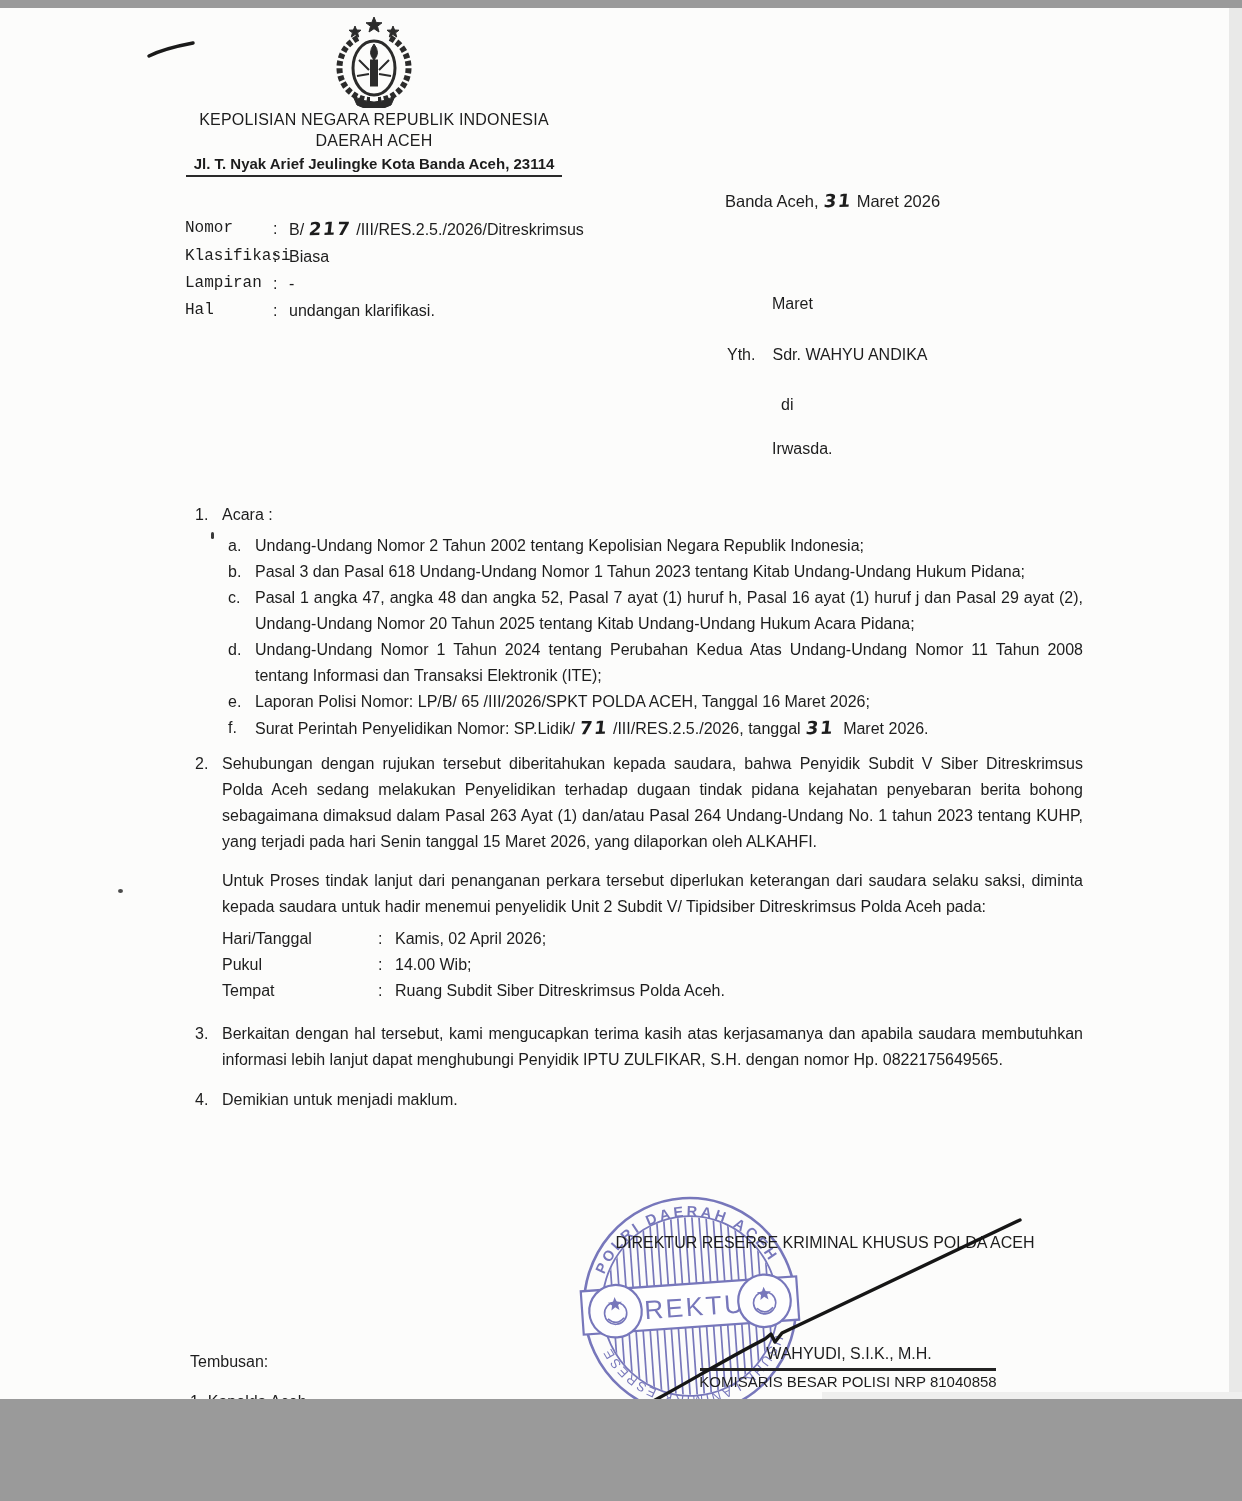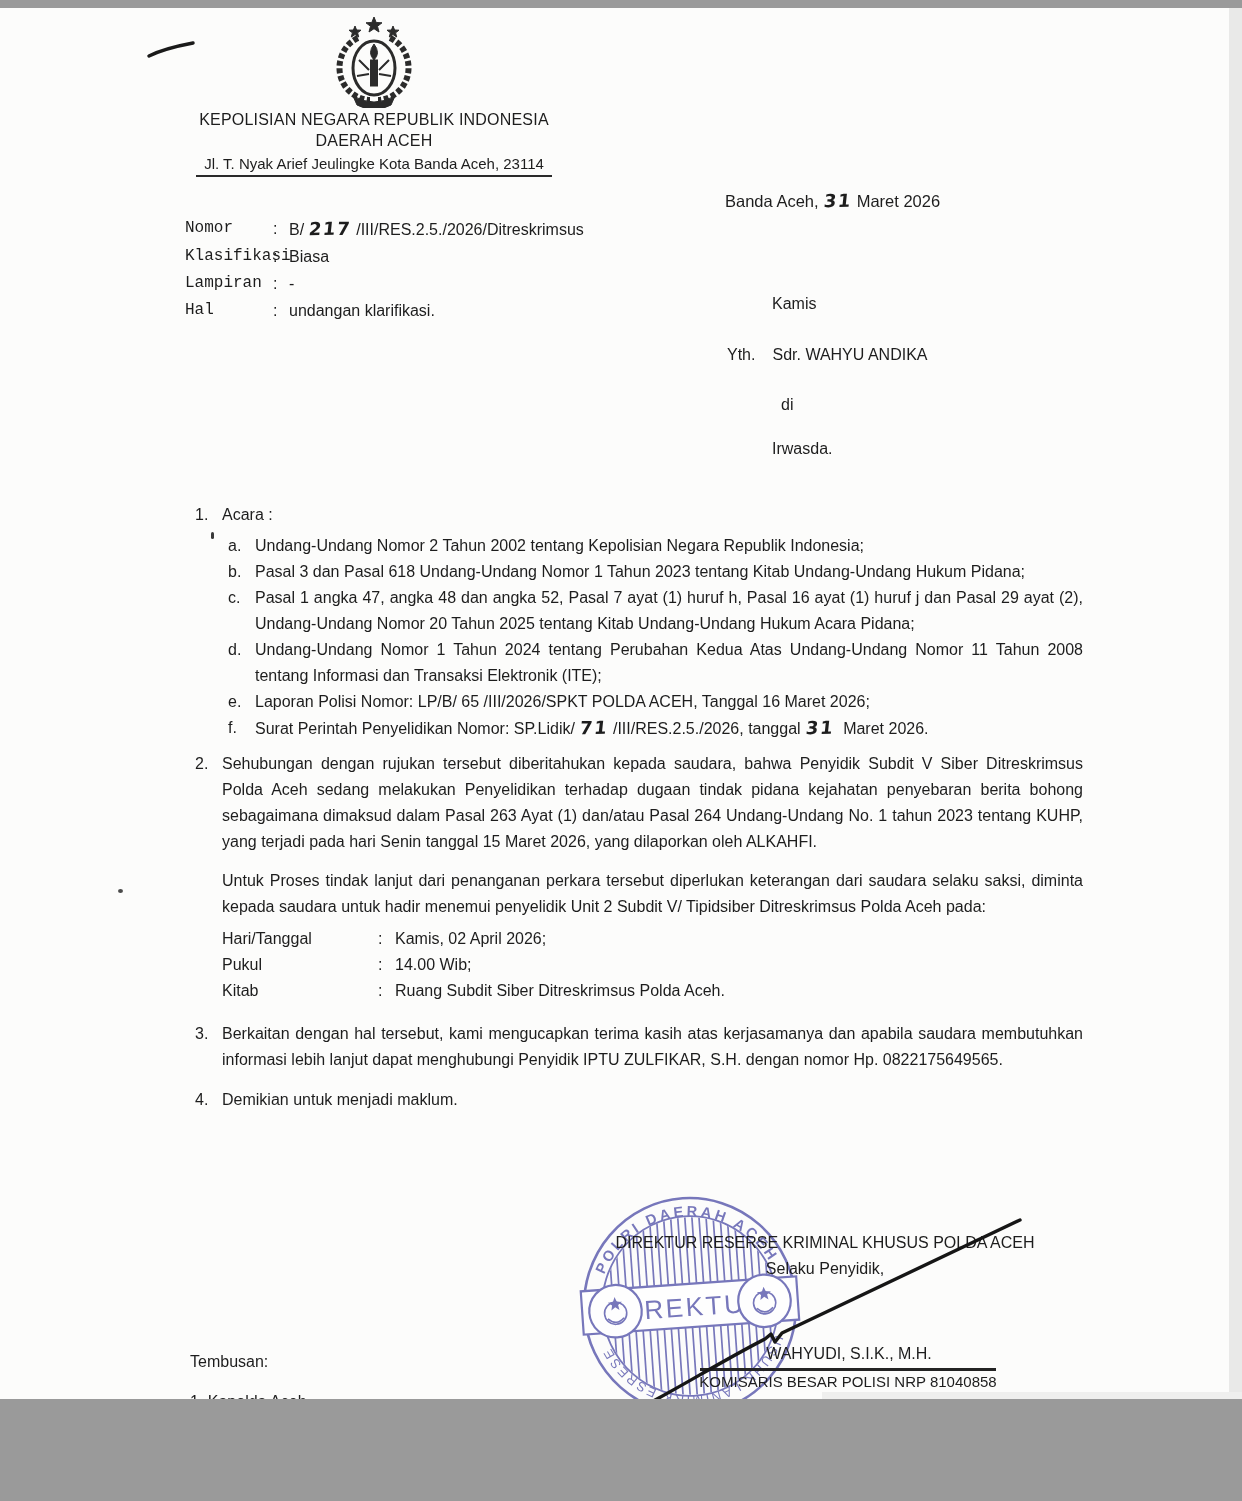--- a/index.html
+++ b/index.html
@@ -6,21 +6,21 @@
   html,body{margin:0;padding:0;background:#9a9a9a;}
   .page{position:relative;width:1242px;height:1391px;background:#fcfcfb;overflow:hidden;
         font-family:"Liberation Sans",sans-serif;color:var(--ink);margin:8px auto;}
   .abs{position:absolute;}
   .edge-right{right:0;top:0;width:13px;height:100%;background:#e9e9e8;}
   .edge-bottom{right:0;bottom:0;width:420px;height:7px;background:#efefee;}
 
   
   .letterhead{left:158px;top:8px;width:432px;text-align:center;line-height:1.3;}
   .lh-line{font-size:16px;letter-spacing:.2px;}
-  .lh-addr{font-size:15px;font-weight:normal;display:inline-block;
+  .lh-addr{font-size:15px;font-weight:bold;display:inline-block;
            border-bottom:2.5px solid #2a2a2a;padding:1px 8px 2px;margin-top:1px;}
   .emblem{display:block;margin:0 auto 2px;}
 
   
   .meta{left:185px;top:207px;font-size:16px;line-height:27px;}
   .meta-row{display:flex;}
   .meta-label{width:88px;flex:none;font-family:Liberation Mono, monospace;}
   .meta-colon{width:16px;flex:none;}
   .hw{font-family:"DejaVu Sans",sans-serif;font-weight:bold;display:inline-block;
       transform:skewX(-7deg) rotate(-1deg);font-size:18px;letter-spacing:1.5px;margin:0 5px;}
@@ -119,21 +119,21 @@
       <span class="meta-label">Hal</span>
       <span class="meta-colon">:</span>
       <span>undangan klarifikasi.</span>
     </div>
   </div>
 
   <div class="abs dateline">
     <span>Banda Aceh,</span><span class="hw">31</span><span>Maret  2026</span>
   </div>
 
-  <div class="abs kepada">Kamis</div>
+  <div class="abs kepada">Maret</div>
   <div class="abs yth">
     <span>Yth.</span><span class="name">Sdr. WAHYU ANDIKA</span>
   </div>
   <div class="abs di">di</div>
   <div class="abs tempat">Irwasda.</div>
 
   <div class="abs dot-a"></div>
   <div class="abs dot-b"></div>
 
   <div class="abs bodyblock">
@@ -182,40 +182,39 @@
         <span class="slabel">Hari/Tanggal</span>
         <span class="scolon">:</span>
         <span>Kamis, 02 April  2026;</span>
       </div>
       <div class="srow">
         <span class="slabel">Pukul</span>
         <span class="scolon">:</span>
         <span>14.00 Wib;</span>
       </div>
       <div class="srow">
-        <span class="slabel">Kitab</span>
+        <span class="slabel">Tempat</span>
         <span class="scolon">:</span>
         <span>Ruang Subdit Siber Ditreskrimsus Polda Aceh.</span>
       </div>
     </div>
 
     <div class="num-item item3">
       <span class="n">3.</span>
       <div class="t">Berkaitan dengan hal tersebut, kami mengucapkan terima kasih atas kerjasamanya dan apabila saudara membutuhkan informasi lebih lanjut dapat menghubungi Penyidik IPTU ZULFIKAR, S.H. dengan nomor Hp. 0822175649565.</div>
     </div>
 
     <div class="num-item item4">
       <span class="n">4.</span>
       <div class="t">Demikian untuk menjadi maklum.</div>
     </div>
   </div>
 
   <div class="abs sigblock">
     <div>DIREKTUR RESERSE KRIMINAL KHUSUS POLDA ACEH</div>
-    <div>Selaku Penyidik,</div>
   </div>
 
   <svg class="abs stamp" width="222" height="224" viewBox="0 0 220 220">
     <defs>
       <clipPath id="cp">
           <ellipse cx="110" cy="110" rx="86" ry="88"></ellipse>
         </clipPath>
       <path id="arcT" d="M 18,114 A 92,93 0 0 1 202,114" fill="none"></path>
       <path id="arcB" d="M 192,144 A 89,90 0 0 1 28,144" fill="none"></path>
     </defs>

